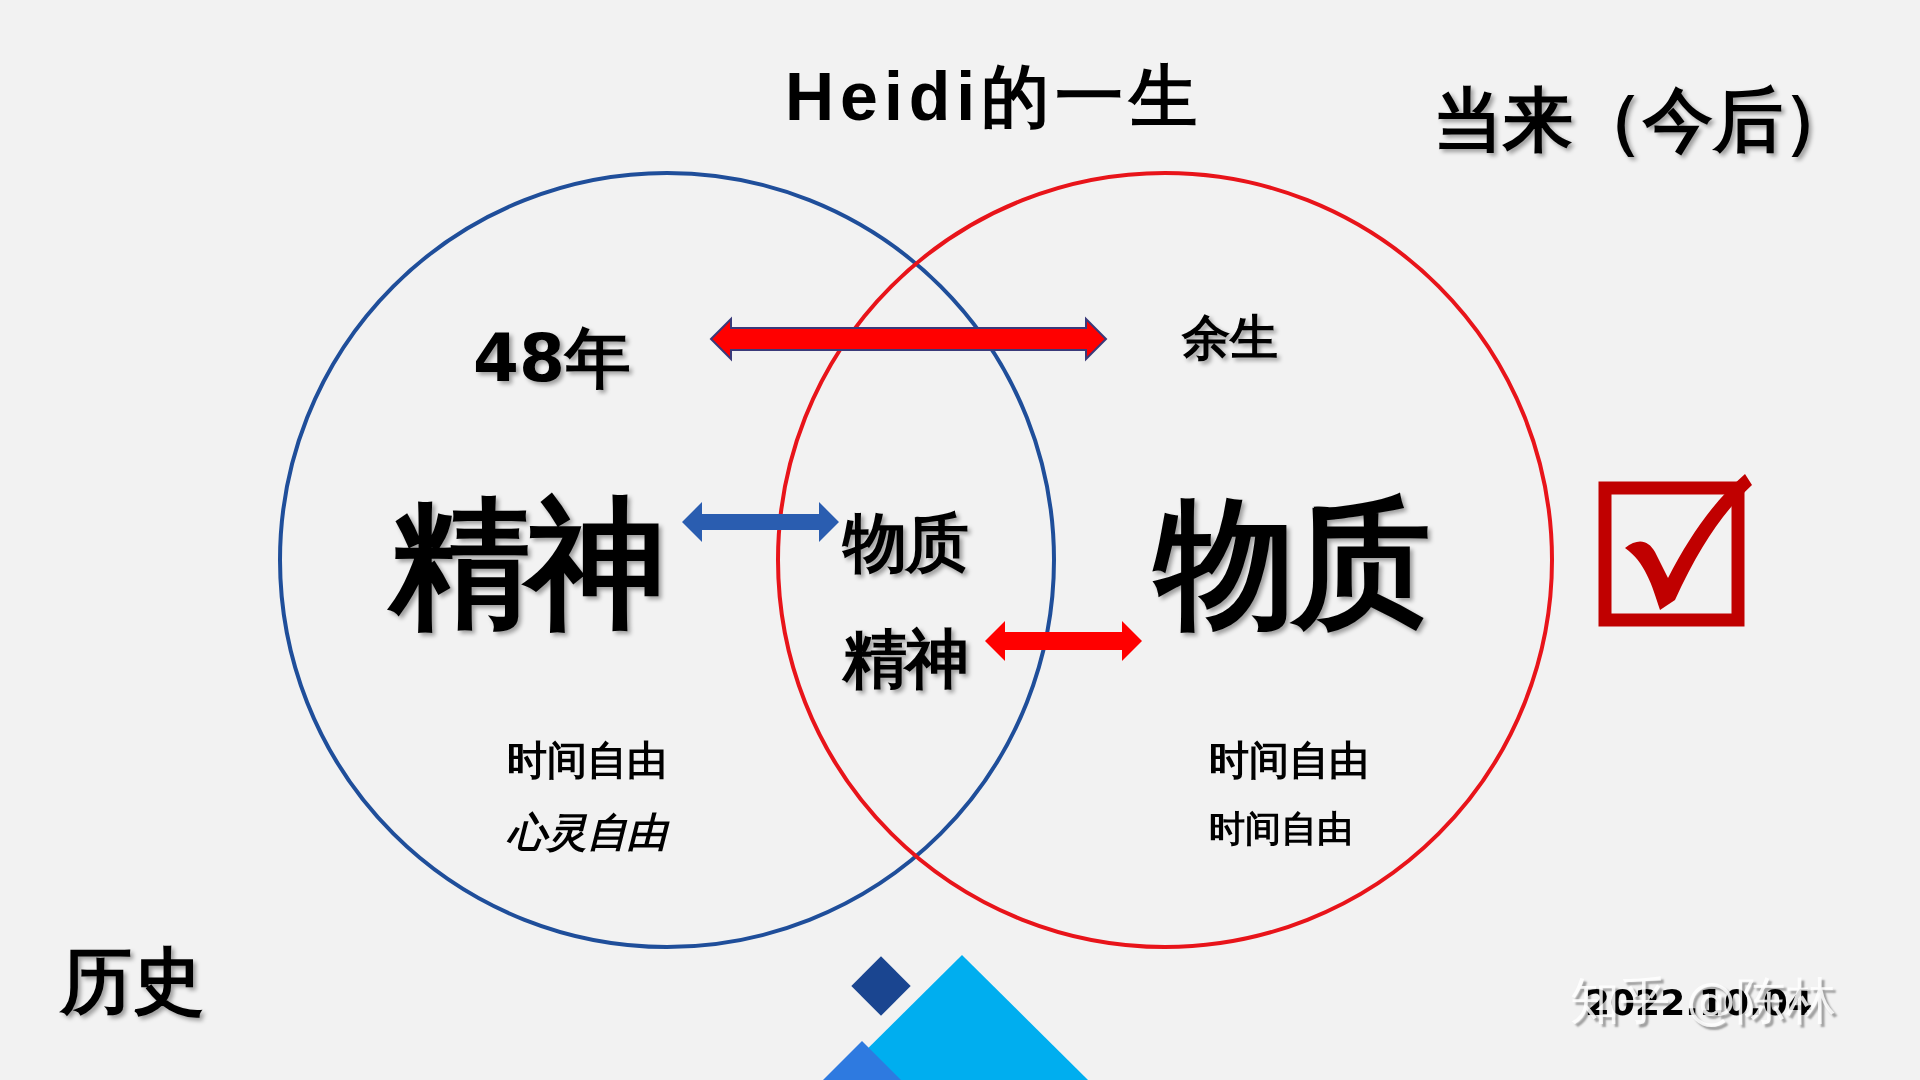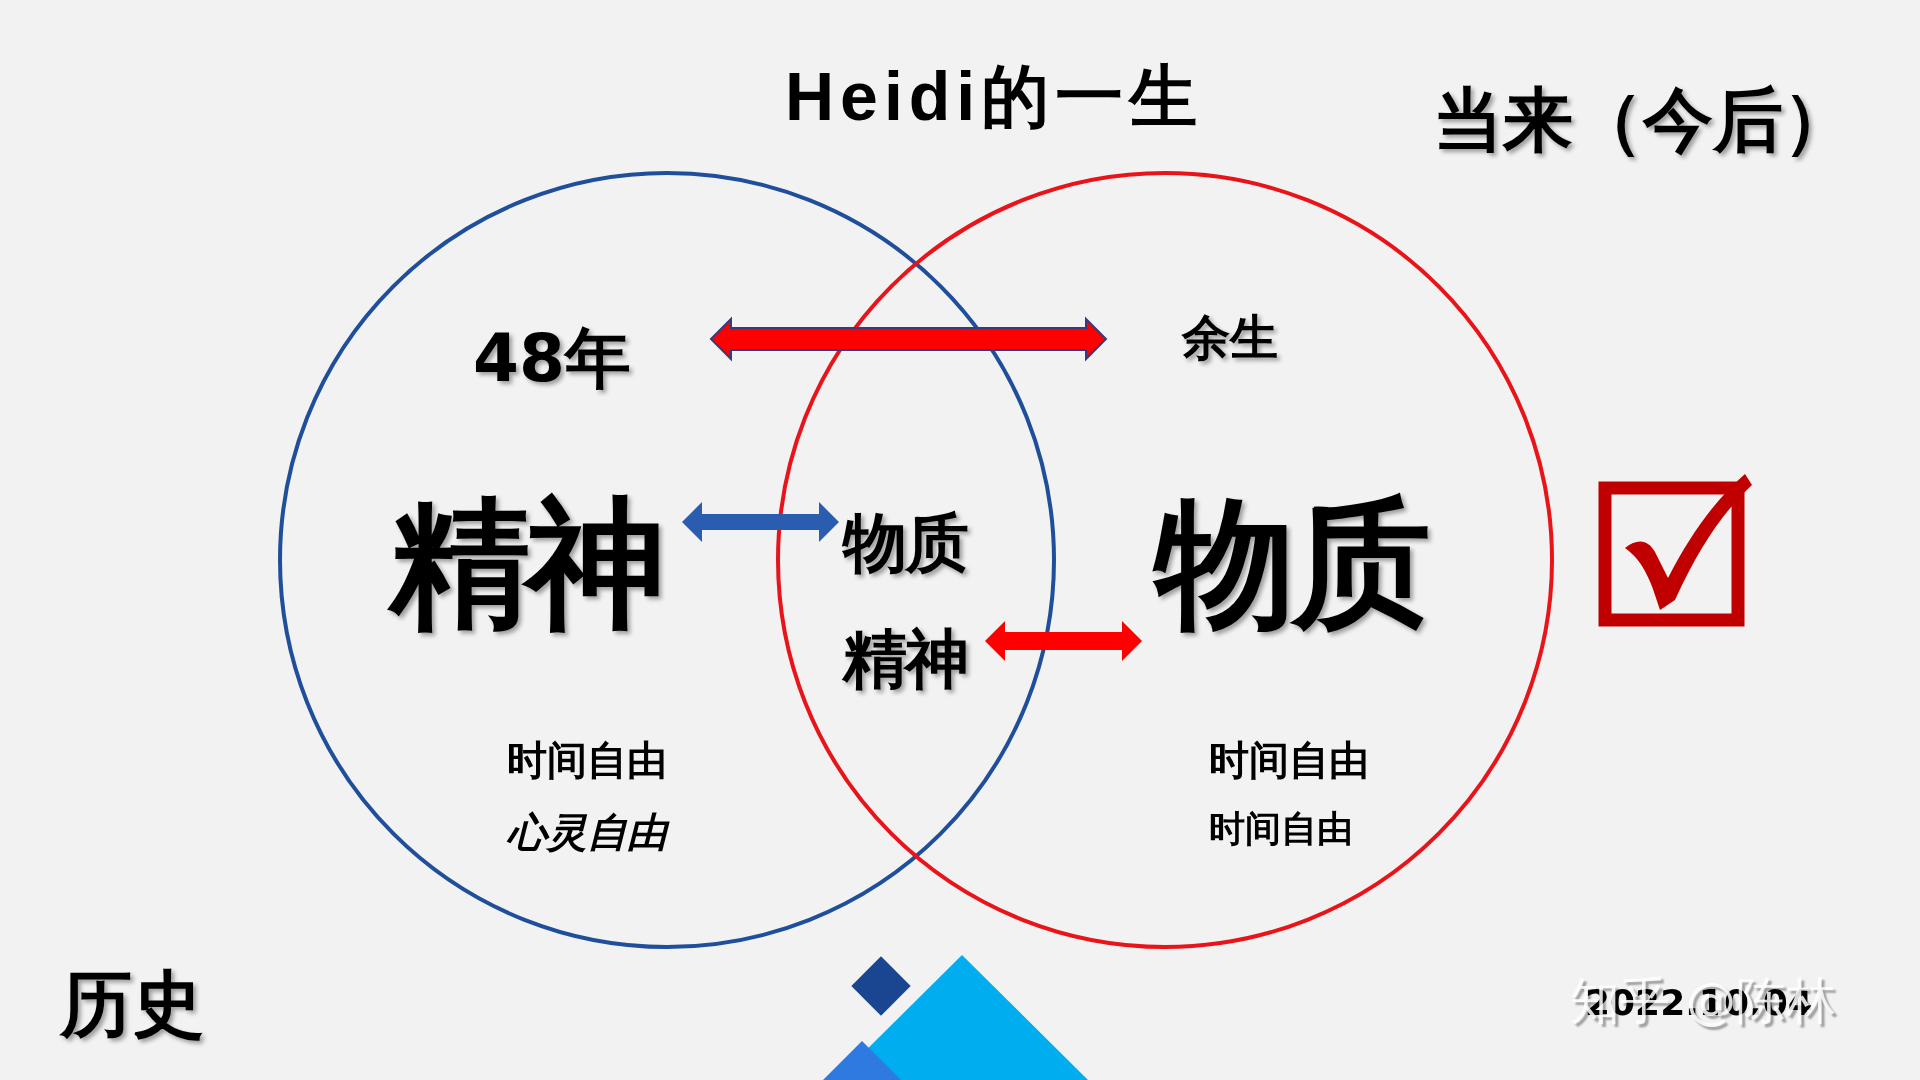--- a/index.html
+++ b/index.html
@@ -51,16 +51,16 @@
 <div class="abs bold" style="left:507px; top:805px; font-size:40px;font-style:italic;">心灵自由</div>
 
 <div class="abs bold shadow" style="left:843px; top:484px; font-size:64px; letter-spacing:-2px;">物质</div>
 <div class="abs bold shadow" style="left:843px; top:600px; font-size:64px; letter-spacing:-2px;">精神</div>
 
 <div class="abs bold shadow" style="left:1182px; top:290px; font-size:48px;">余生</div>
 <div class="abs bold shadow" style="left:1155px; top:455px; font-size:140px; letter-spacing:-4px;">物质</div>
 <div class="abs bold" style="left:1209px; top:733px; font-size:40px;">时间自由</div>
 <div class="abs bold" style="left:1209px; top:805px; font-size:36px;">时间自由</div>
 
-<div class="abs bold shadow" style="left:60px; top:941px; font-size:72px;">历史</div>
+<div class="abs bold shadow" style="left:60px; top:918px; font-size:72px;">历史</div>
 
 <div class="abs bold" style="left:1585px; top:982px; font-size:36px;text-align:right;">2022.10.04</div>
 <div class="abs watermark" style="left:1570px; top:968px; font-size:50px;">知乎 @陈林</div>
 
 </body></html>

